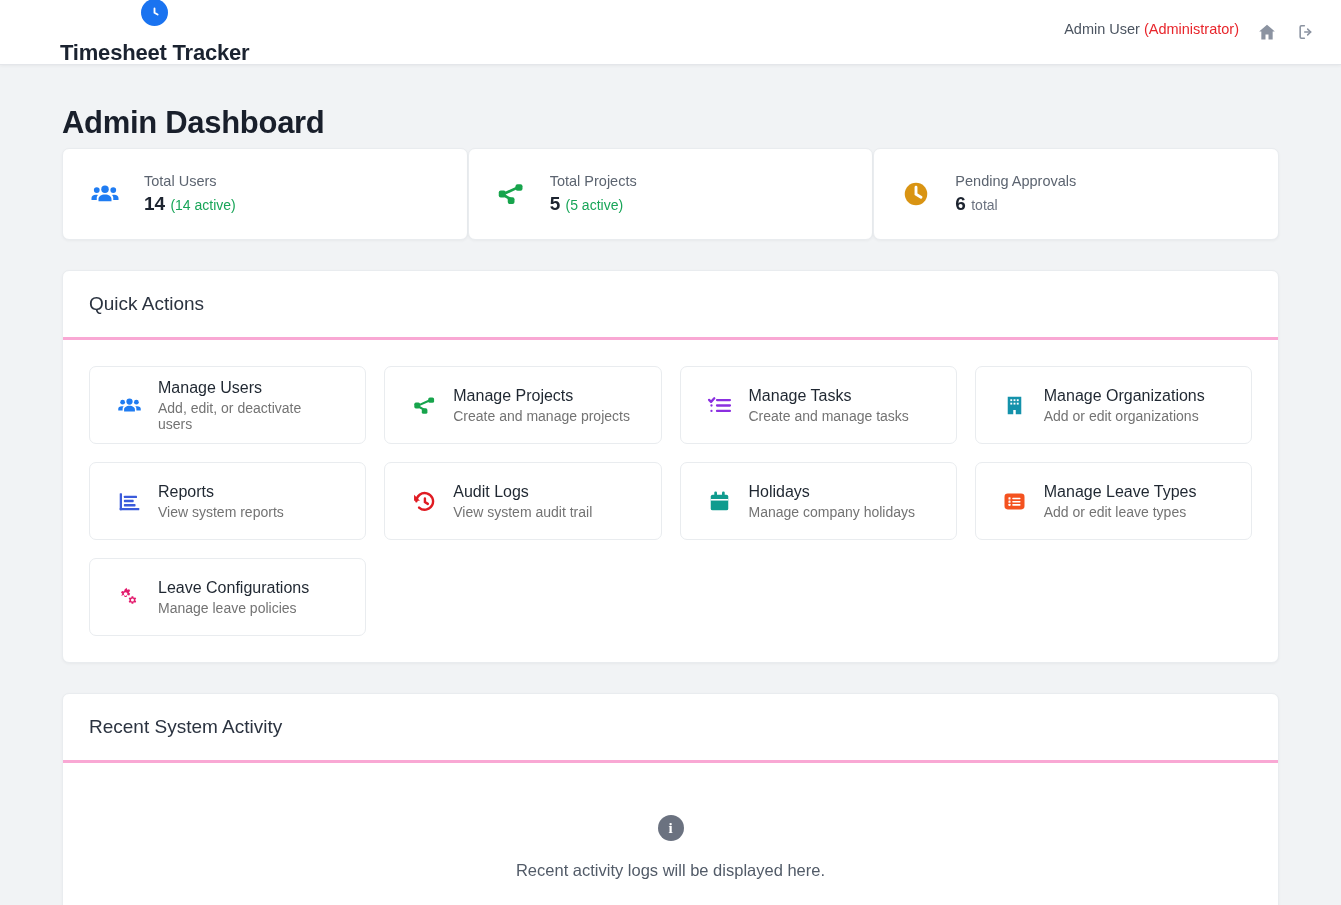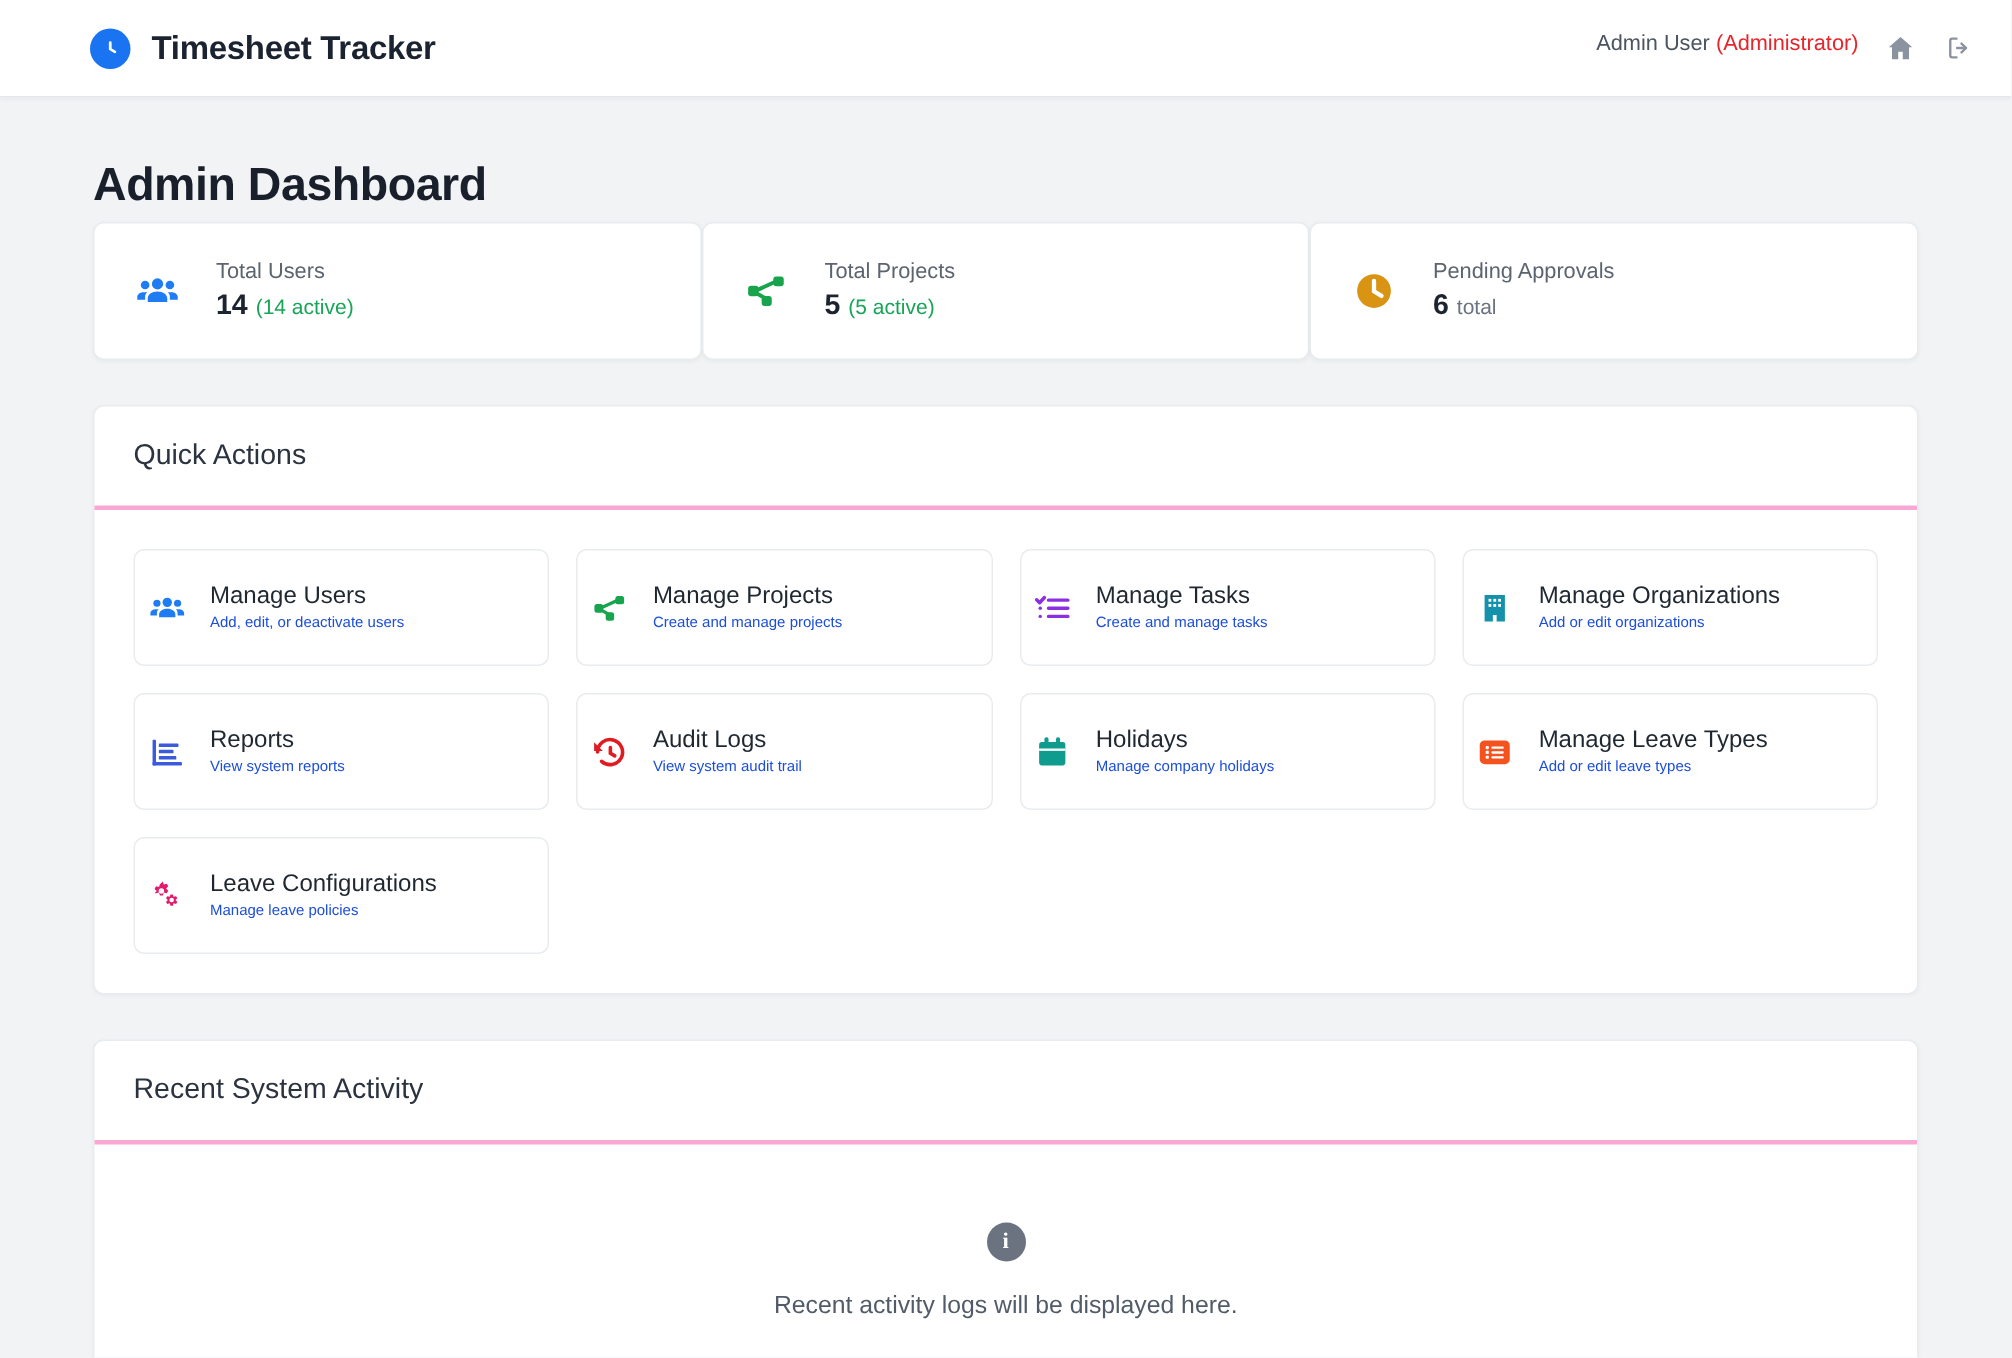--- a/index.html
+++ b/index.html
@@ -17,21 +17,21 @@
   .topbar {
     height: 65px;
     background: #ffffff;
     border-bottom: 1px solid #e4e6ea;
     box-shadow: 0 1px 3px rgba(0,0,0,0.05);
     display: flex;
     align-items: center;
     justify-content: space-between;
     padding: 0 24px 0 60px;
   }
-  .brand { display: flex; align-items: center; gap: 14px; }
+  .brand { display: flex; align-items: center; gap: 14px; flex-direction: column; }
   .brand-logo {
     width: 27px; height: 27px; border-radius: 50%;
     background: #1a73f0;
     display: flex; align-items: center; justify-content: center;
     flex: none;
   }
   .brand-title {
     font-size: 22px; font-weight: bold; color: #1b2330;
     letter-spacing: -0.2px;
   }
@@ -94,26 +94,26 @@
     grid-template-columns: repeat(4, 1fr);
     gap: 18px;
   }
   .qa-card {
     border: 1px solid #e9ecef;
     border-radius: 7px;
     background: #fff;
     height: 78px;
     display: flex; align-items: center;
     gap: 16px;
-    padding: 0 8px;
+    padding: 0 26px;
     cursor: pointer;
   }
   .qa-icon { flex: none; width: 26px; display:flex; align-items:center; justify-content:center; }
   .qa-title { font-size: 16px; color: #1f2731; margin-bottom: 3px; }
-  .qa-desc { font-size: 10px; color: #1d4ed8; }
+  .qa-desc { font-size: 14px; color: #737373; }
 
   
   .activity-body { padding: 52px 26px 56px 26px; text-align: center; }
   .info-circle {
     width: 26px; height: 26px; border-radius: 50%;
     background: #6b7280; color: #fff;
     display: inline-flex; align-items: center; justify-content: center;
     font-size: 15px; font-weight: bold; font-family: "Liberation Serif", serif;
     margin-bottom: 20px;
   }

